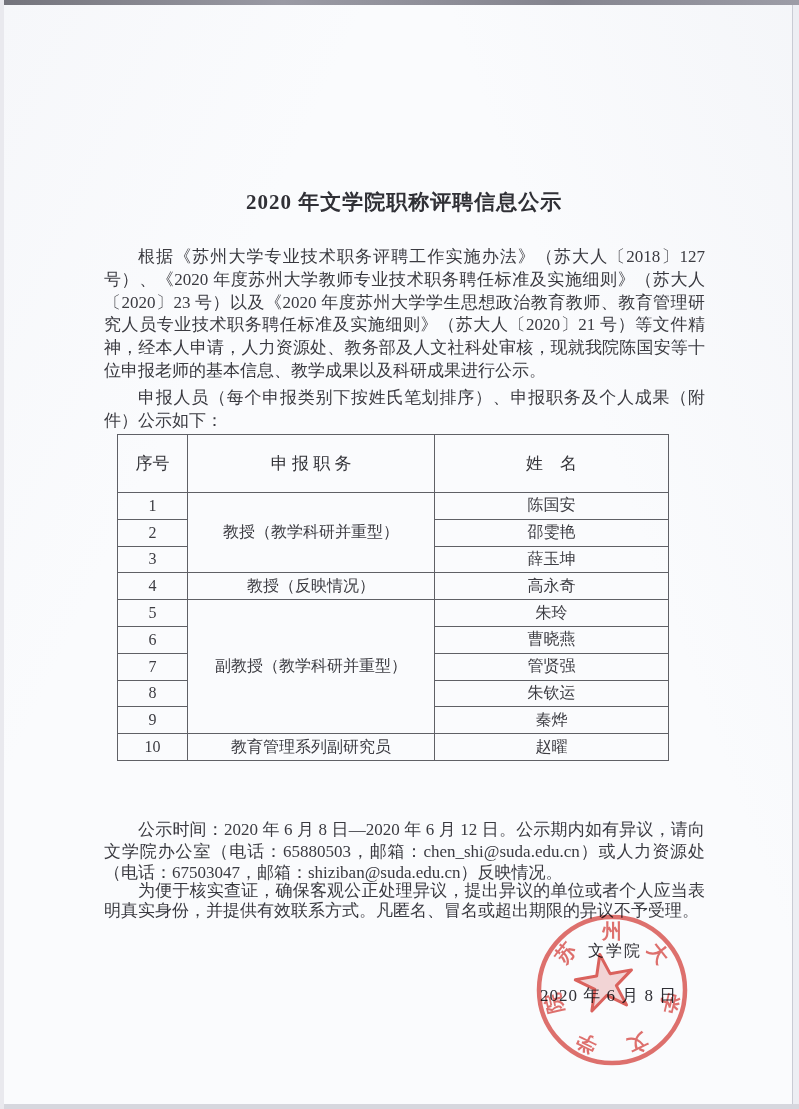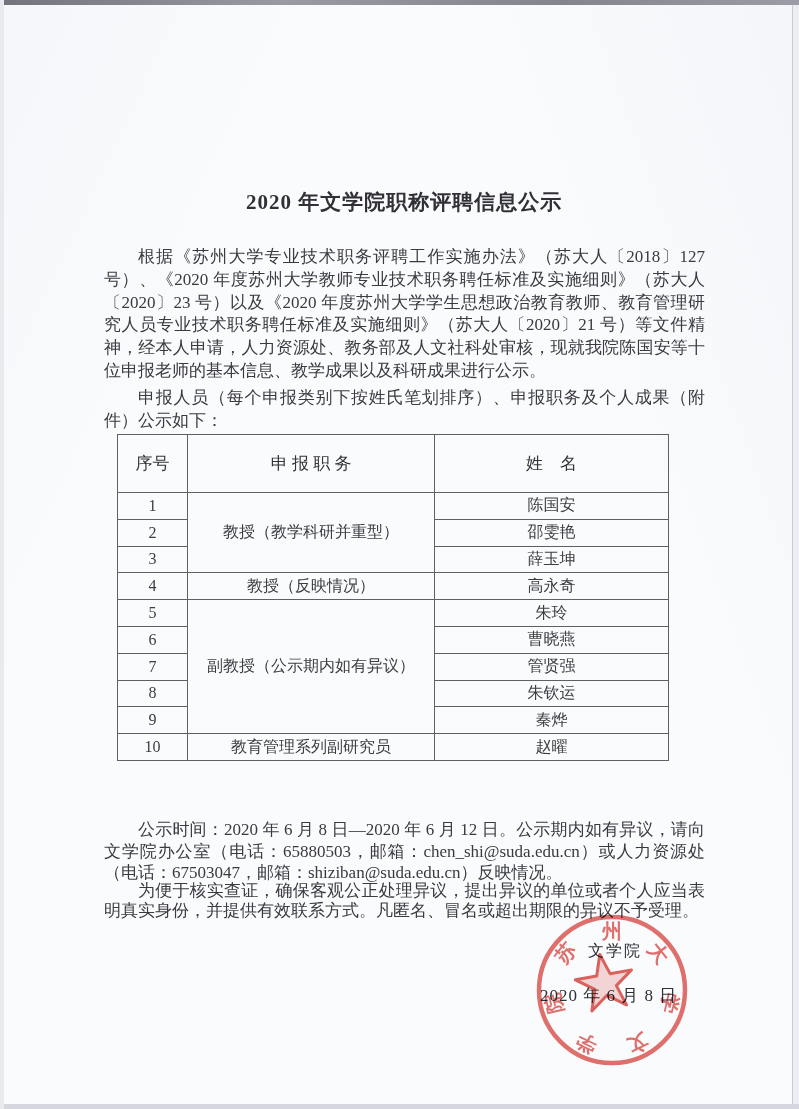--- a/index.html
+++ b/index.html
@@ -107,21 +107,21 @@
         <td>3</td>
         <td>薛玉坤</td>
       </tr>
       <tr>
         <td>4</td>
         <td>教授（反映情况）</td>
         <td>高永奇</td>
       </tr>
       <tr>
         <td>5</td>
-        <td rowspan="5">副教授（公示期内如有异议）</td>
+        <td rowspan="5">副教授（教学科研并重型）</td>
         <td>朱玲</td>
       </tr>
       <tr>
         <td>6</td>
         <td>曹晓燕</td>
       </tr>
       <tr>
         <td>7</td>
         <td>管贤强</td>
       </tr>

